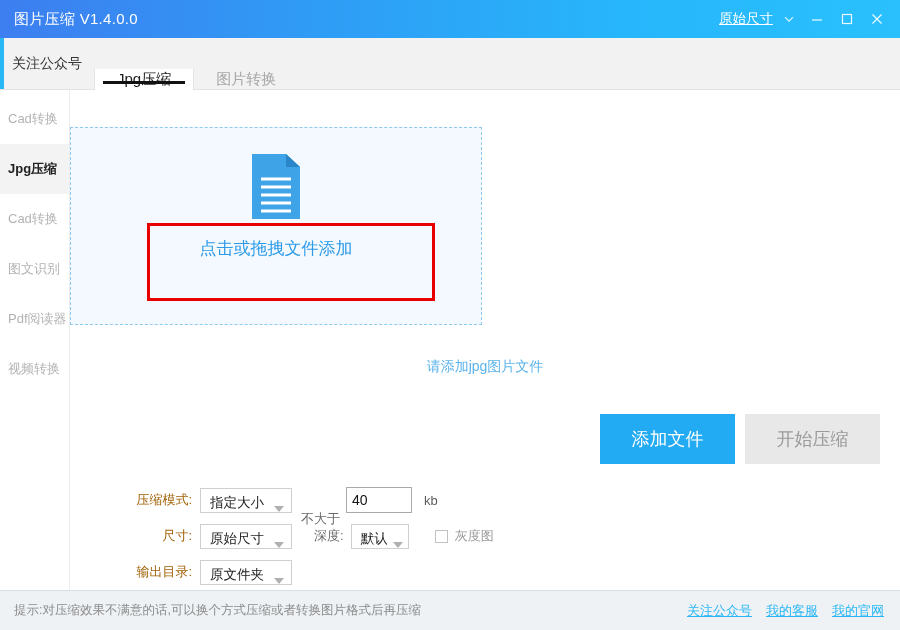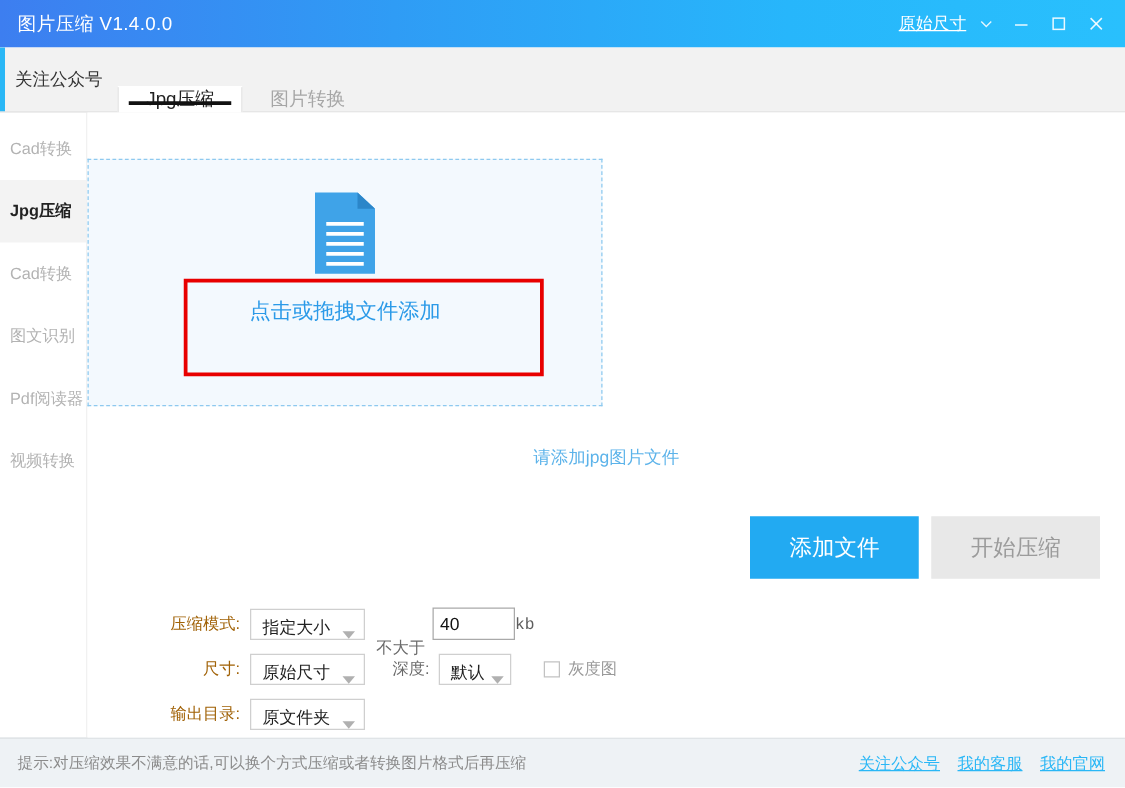--- a/index.html
+++ b/index.html
@@ -269,24 +269,23 @@
     width: 66px; height: 26px;
     border: 1px solid #a9a9a9;
     background: #ffffff;
     font-size: 14px;
     color: #111111;
     padding: 0 5px;
     font-family: inherit;
     margin-left: 6px;
   }
   .unit {
-    margin-left: 0;
+    margin-left: 12px;
     font-size: 13px;
     color: #5d5d5d;
-    font-family: Liberation Mono, monospace;
   }
   .sub-label {
     margin-left: 22px;
     font-size: 13px;
     color: #6b6b6b;
     white-space: nowrap;
   }
   .chk-wrap {
     display: flex; align-items: center;
     margin-left: 26px;

